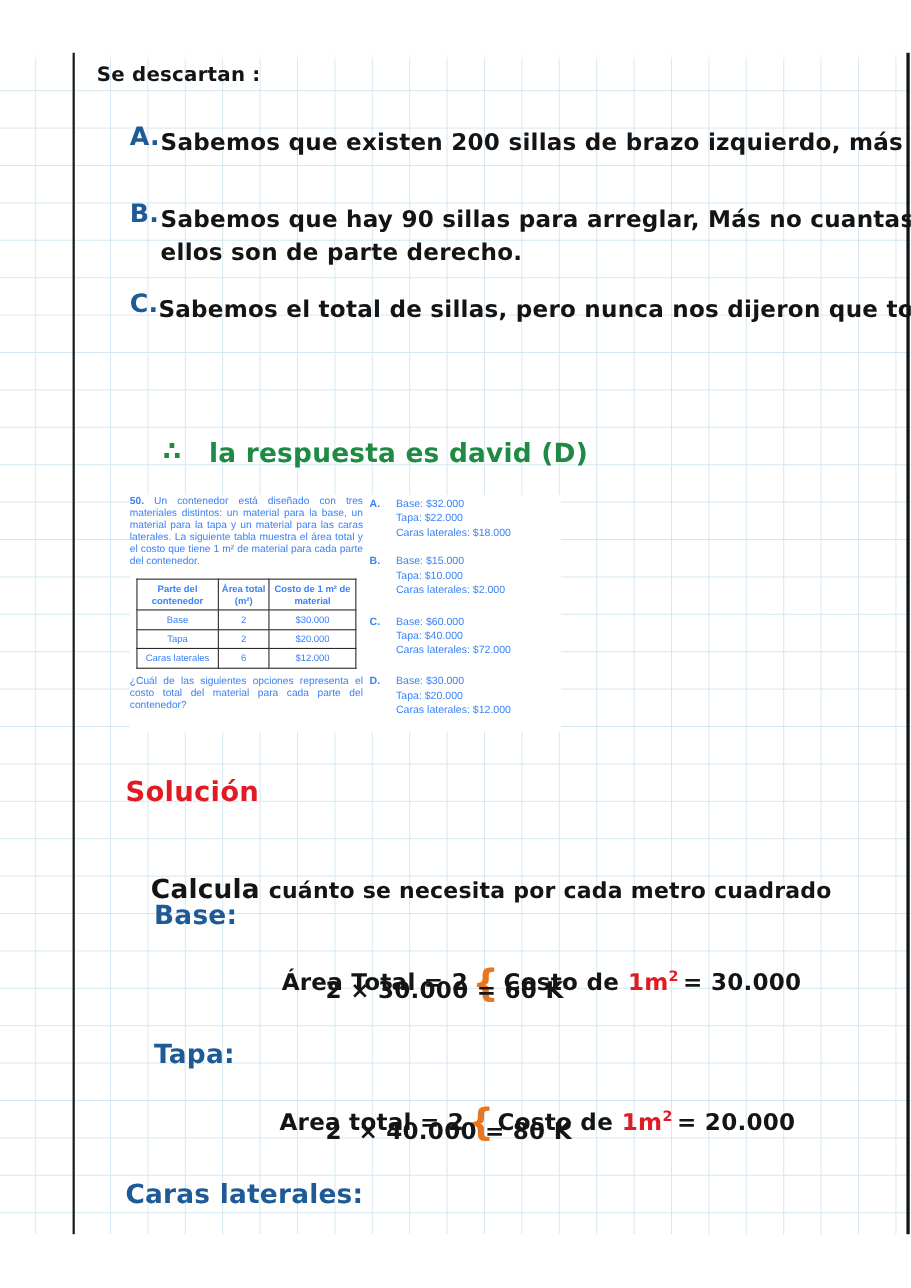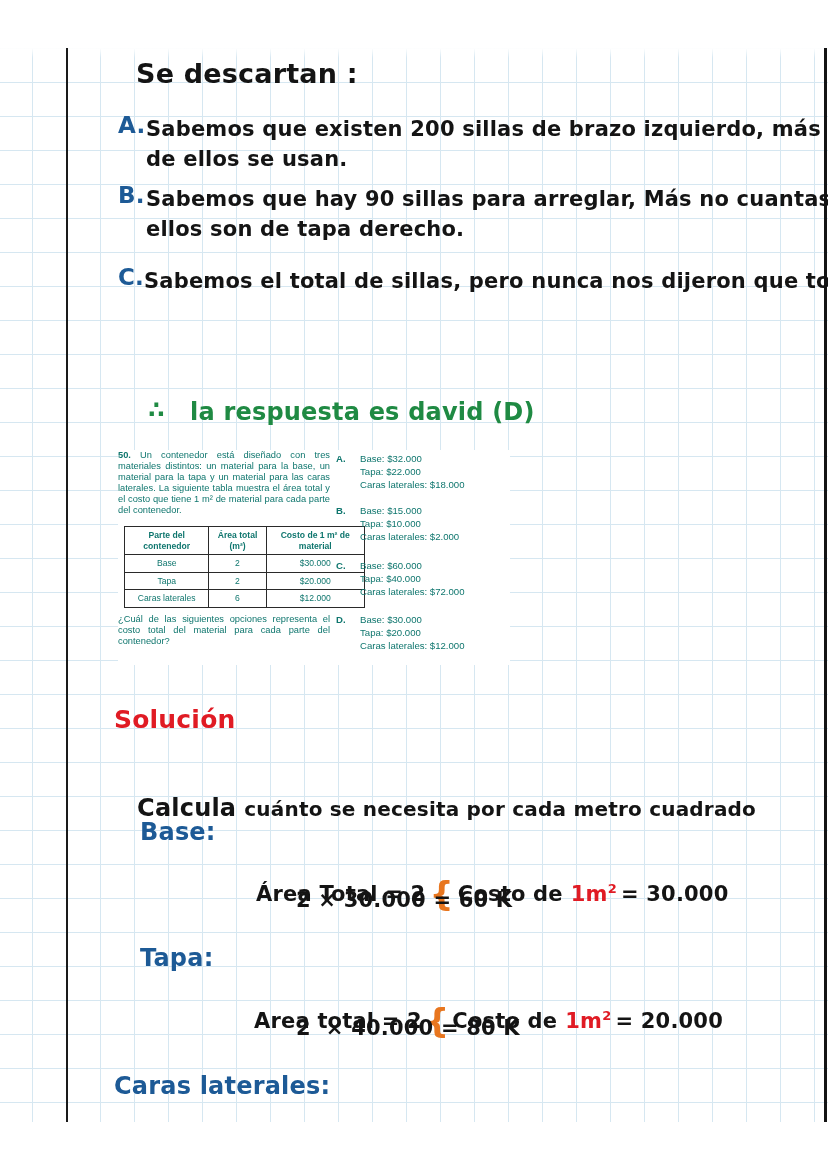--- a/index.html
+++ b/index.html
@@ -24,38 +24,38 @@
 
   
   .hw{position:absolute;font-family:"DejaVu Sans",sans-serif;
       font-weight:700;letter-spacing:.2px;white-space:pre;}
   .hw-black{color:#141414;}
   .hw-blue{color:#1d5a96;}
   .hw-green{color:#1f8a43;}
   .hw-red{color:#e01b24;}
   .hw-orange{color:#e8761f;}
 
-  .t-head{font-size:27px;margin-left:48px;}
+  .t-head{font-size:18px;}
   .t-title{font-size:24px;}
   .t-eq{font-size:21px;}
 
   .opt-letter{position:absolute;font-size:23px;font-weight:700;}
   .opt-text{position:absolute;font-size:21px;line-height:30px;white-space:pre;}
 
   
   #printed{position:absolute;left:118px;top:450px;width:392px;height:215px;
            background:#ffffff;
-           font-family:"Liberation Sans",sans-serif;color:#0f766e;}
+           font-family:"Liberation Sans",sans-serif;color:#3b82f6;}
   #printed .stem{position:absolute;left:0;top:0;width:212px;
            font-size:9.3px;line-height:11.1px;text-align:justify;}
   #printed .stem .qnum{font-weight:700;}
   #printed .ask{position:absolute;left:0;top:164px;width:212px;
            font-size:9.3px;line-height:11.1px;text-align:justify;}
 
-  #ptable{position:absolute;left:6px;top:76px;width:241px;
+  #ptable{position:absolute;left:6px;top:76px;width:200px;
           border-collapse:collapse;font-size:8.6px;padding-left:28px;}
   #ptable th,#ptable td{border:1px solid #2a2a2a;text-align:center;
           padding:3px 2px;line-height:10.5px;}
   #ptable th{font-weight:700;}
   #ptable td{font-weight:400;}
 
   .p-opt{position:absolute;font-size:9.6px;line-height:13.2px;}
   .p-opt .pl{position:absolute;left:0;top:0;font-weight:700;}
   .p-opt .pv{position:absolute;left:24px;top:0;white-space:pre;}
 </style>
@@ -66,25 +66,24 @@
 
   <div id="grid"></div>
   <div id="grid-fade-top"></div>
   <div id="margin-line"></div>
   <div id="right-edge"></div>
 
   <div class="hw hw-black t-head" style="left:88px;top:58px;">Se descartan :</div>
 
   <div class="hw hw-blue opt-letter" style="left:118px;top:112px;">A.</div>
   <div class="hw hw-black opt-text" style="left:146px;top:114px;">Sabemos que existen 200 sillas de brazo izquierdo, más no cuantas</div>
-  <div class="hw hw-black opt-text" style="left:146px;top:144px;">de ellos se usan.</div>
 
   <div class="hw hw-blue opt-letter" style="left:118px;top:182px;">B.</div>
   <div class="hw hw-black opt-text" style="left:146px;top:184px;">Sabemos que hay 90 sillas para arreglar, Más no cuantas de</div>
-  <div class="hw hw-black opt-text" style="left:146px;top:214px;">ellos son de tapa derecho.</div>
+  <div class="hw hw-black opt-text" style="left:146px;top:214px;">ellos son de parte derecho.</div>
 
   <div class="hw hw-blue opt-letter" style="left:118px;top:264px;">C.</div>
   <div class="hw hw-black opt-text" style="left:144px;top:266px;">Sabemos el total de sillas, pero nunca nos dijeron que todas se</div>
 
 
   <div class="hw hw-green t-title" style="left:148px;top:396px;">∴</div>
   <div class="hw hw-green t-title" style="left:190px;top:398px;">la respuesta es david (D)</div>
 
   <div id="printed">
 

